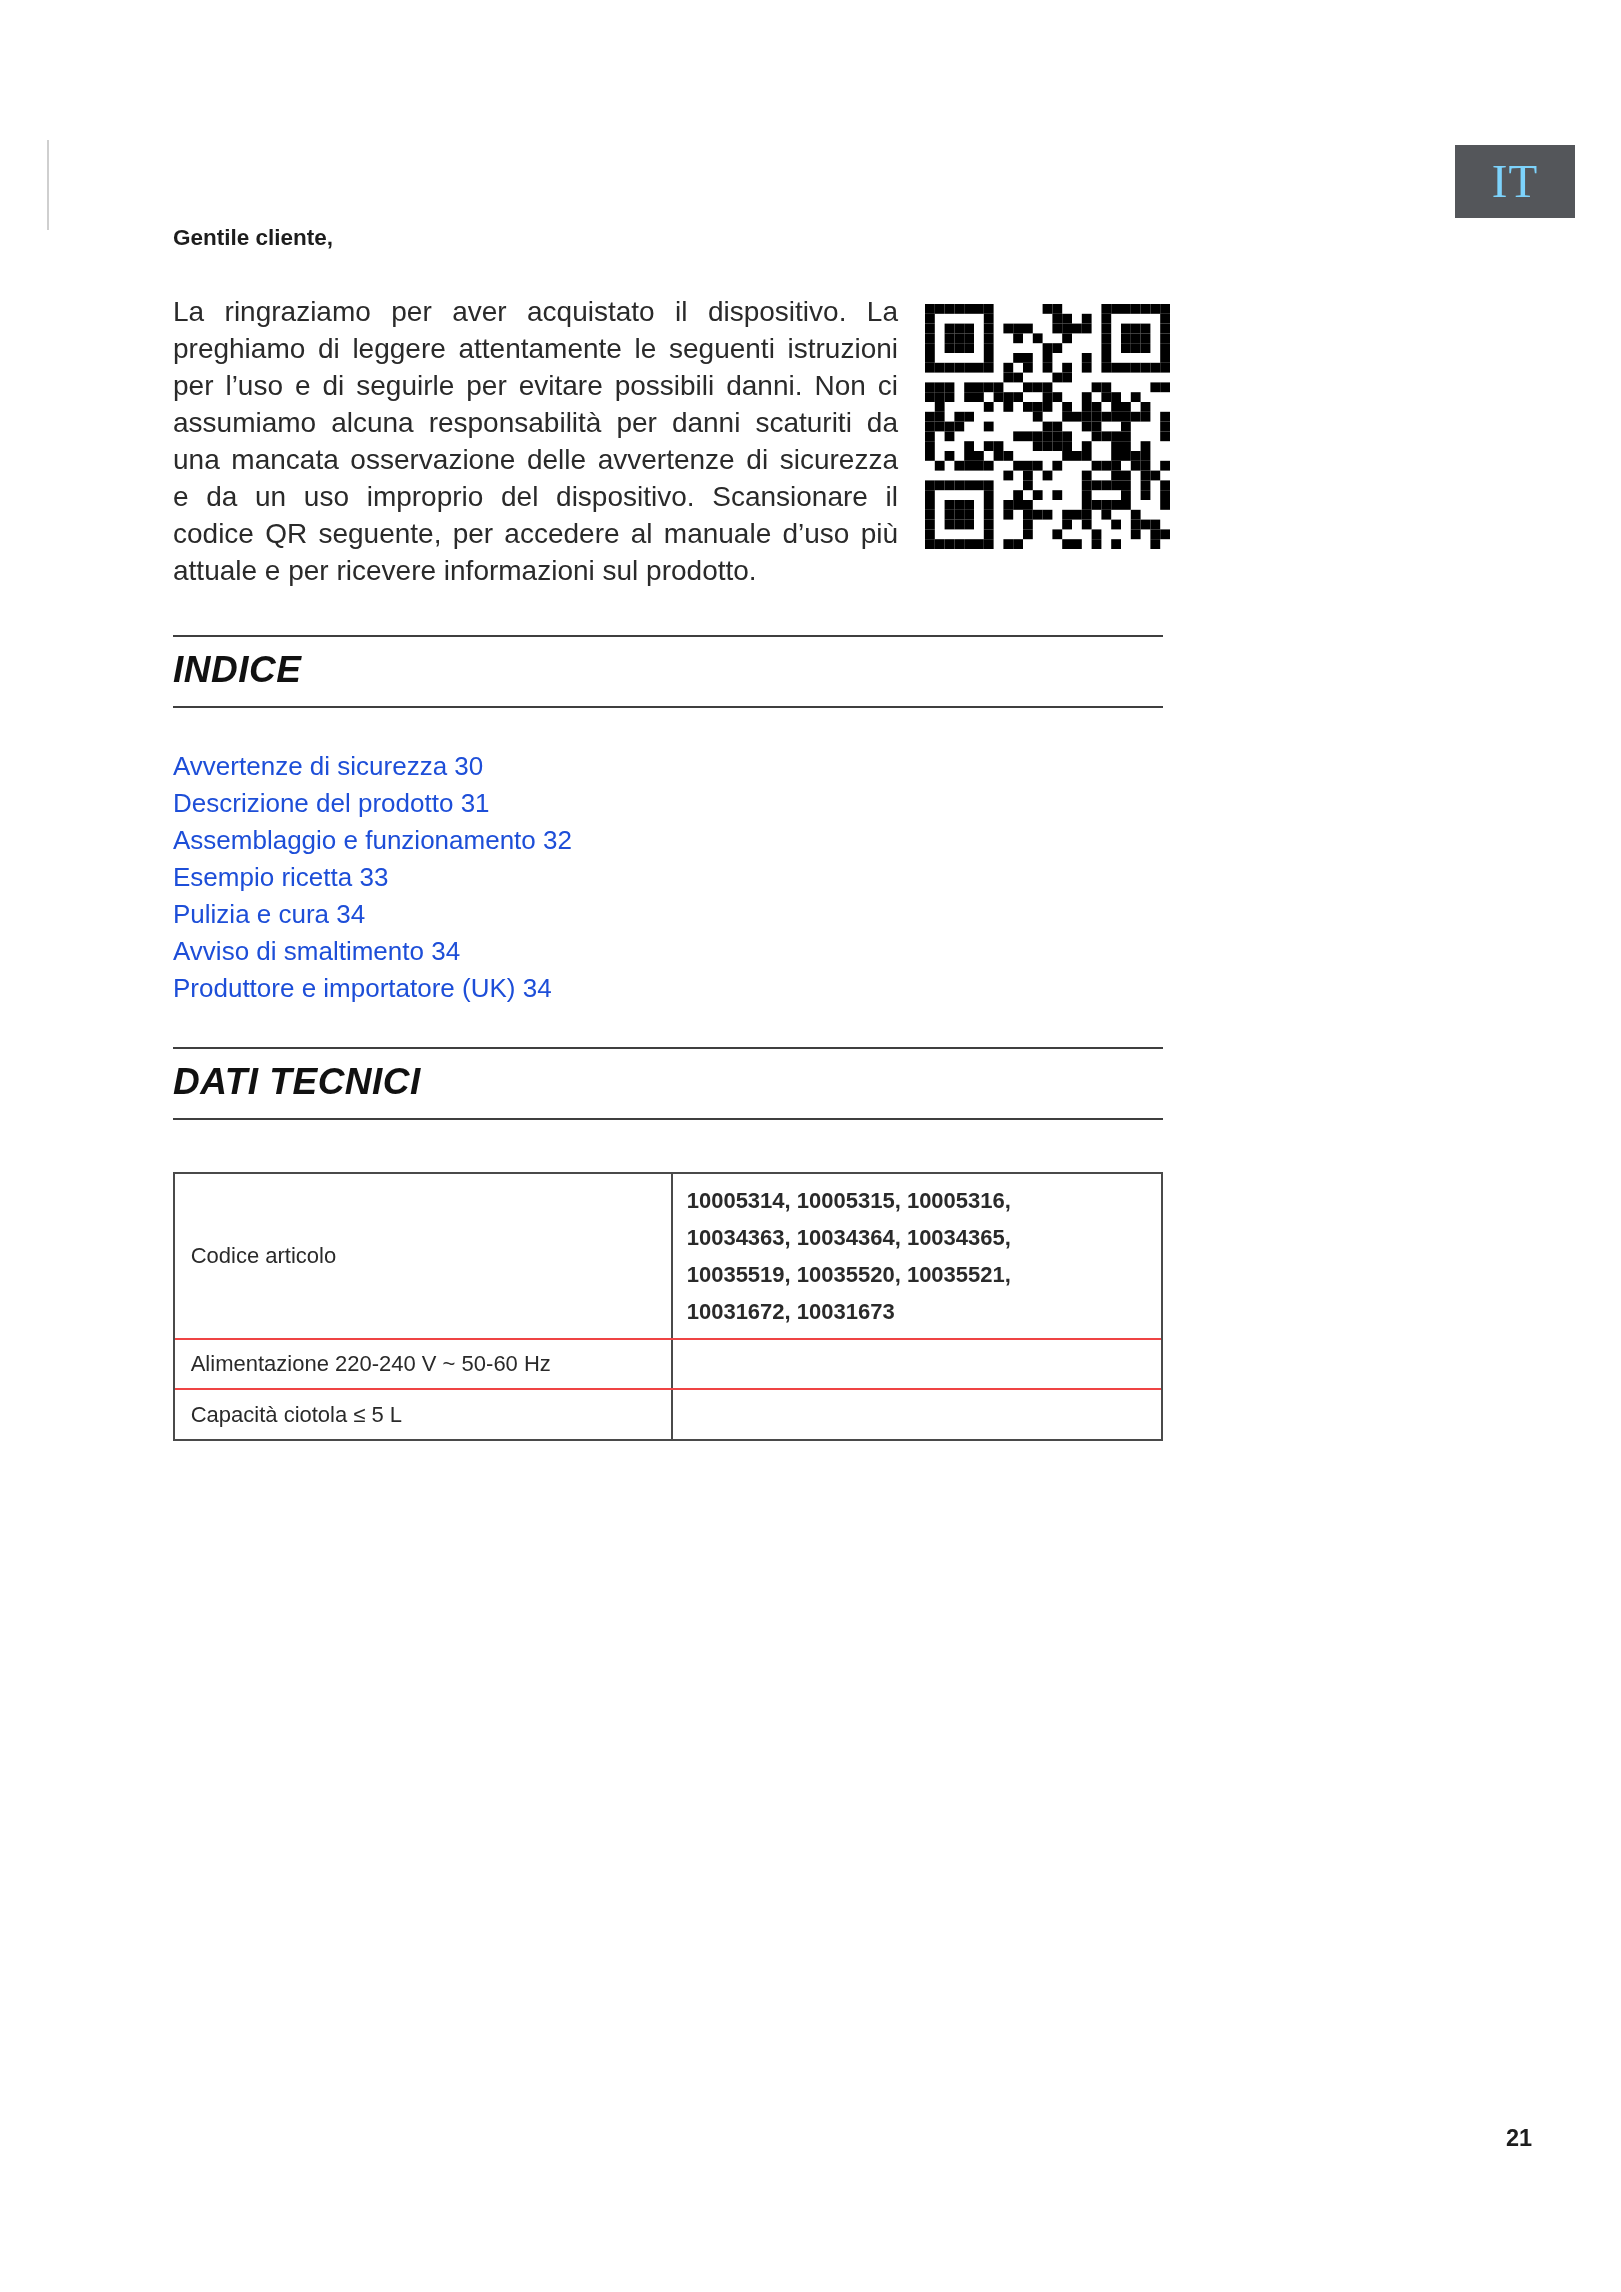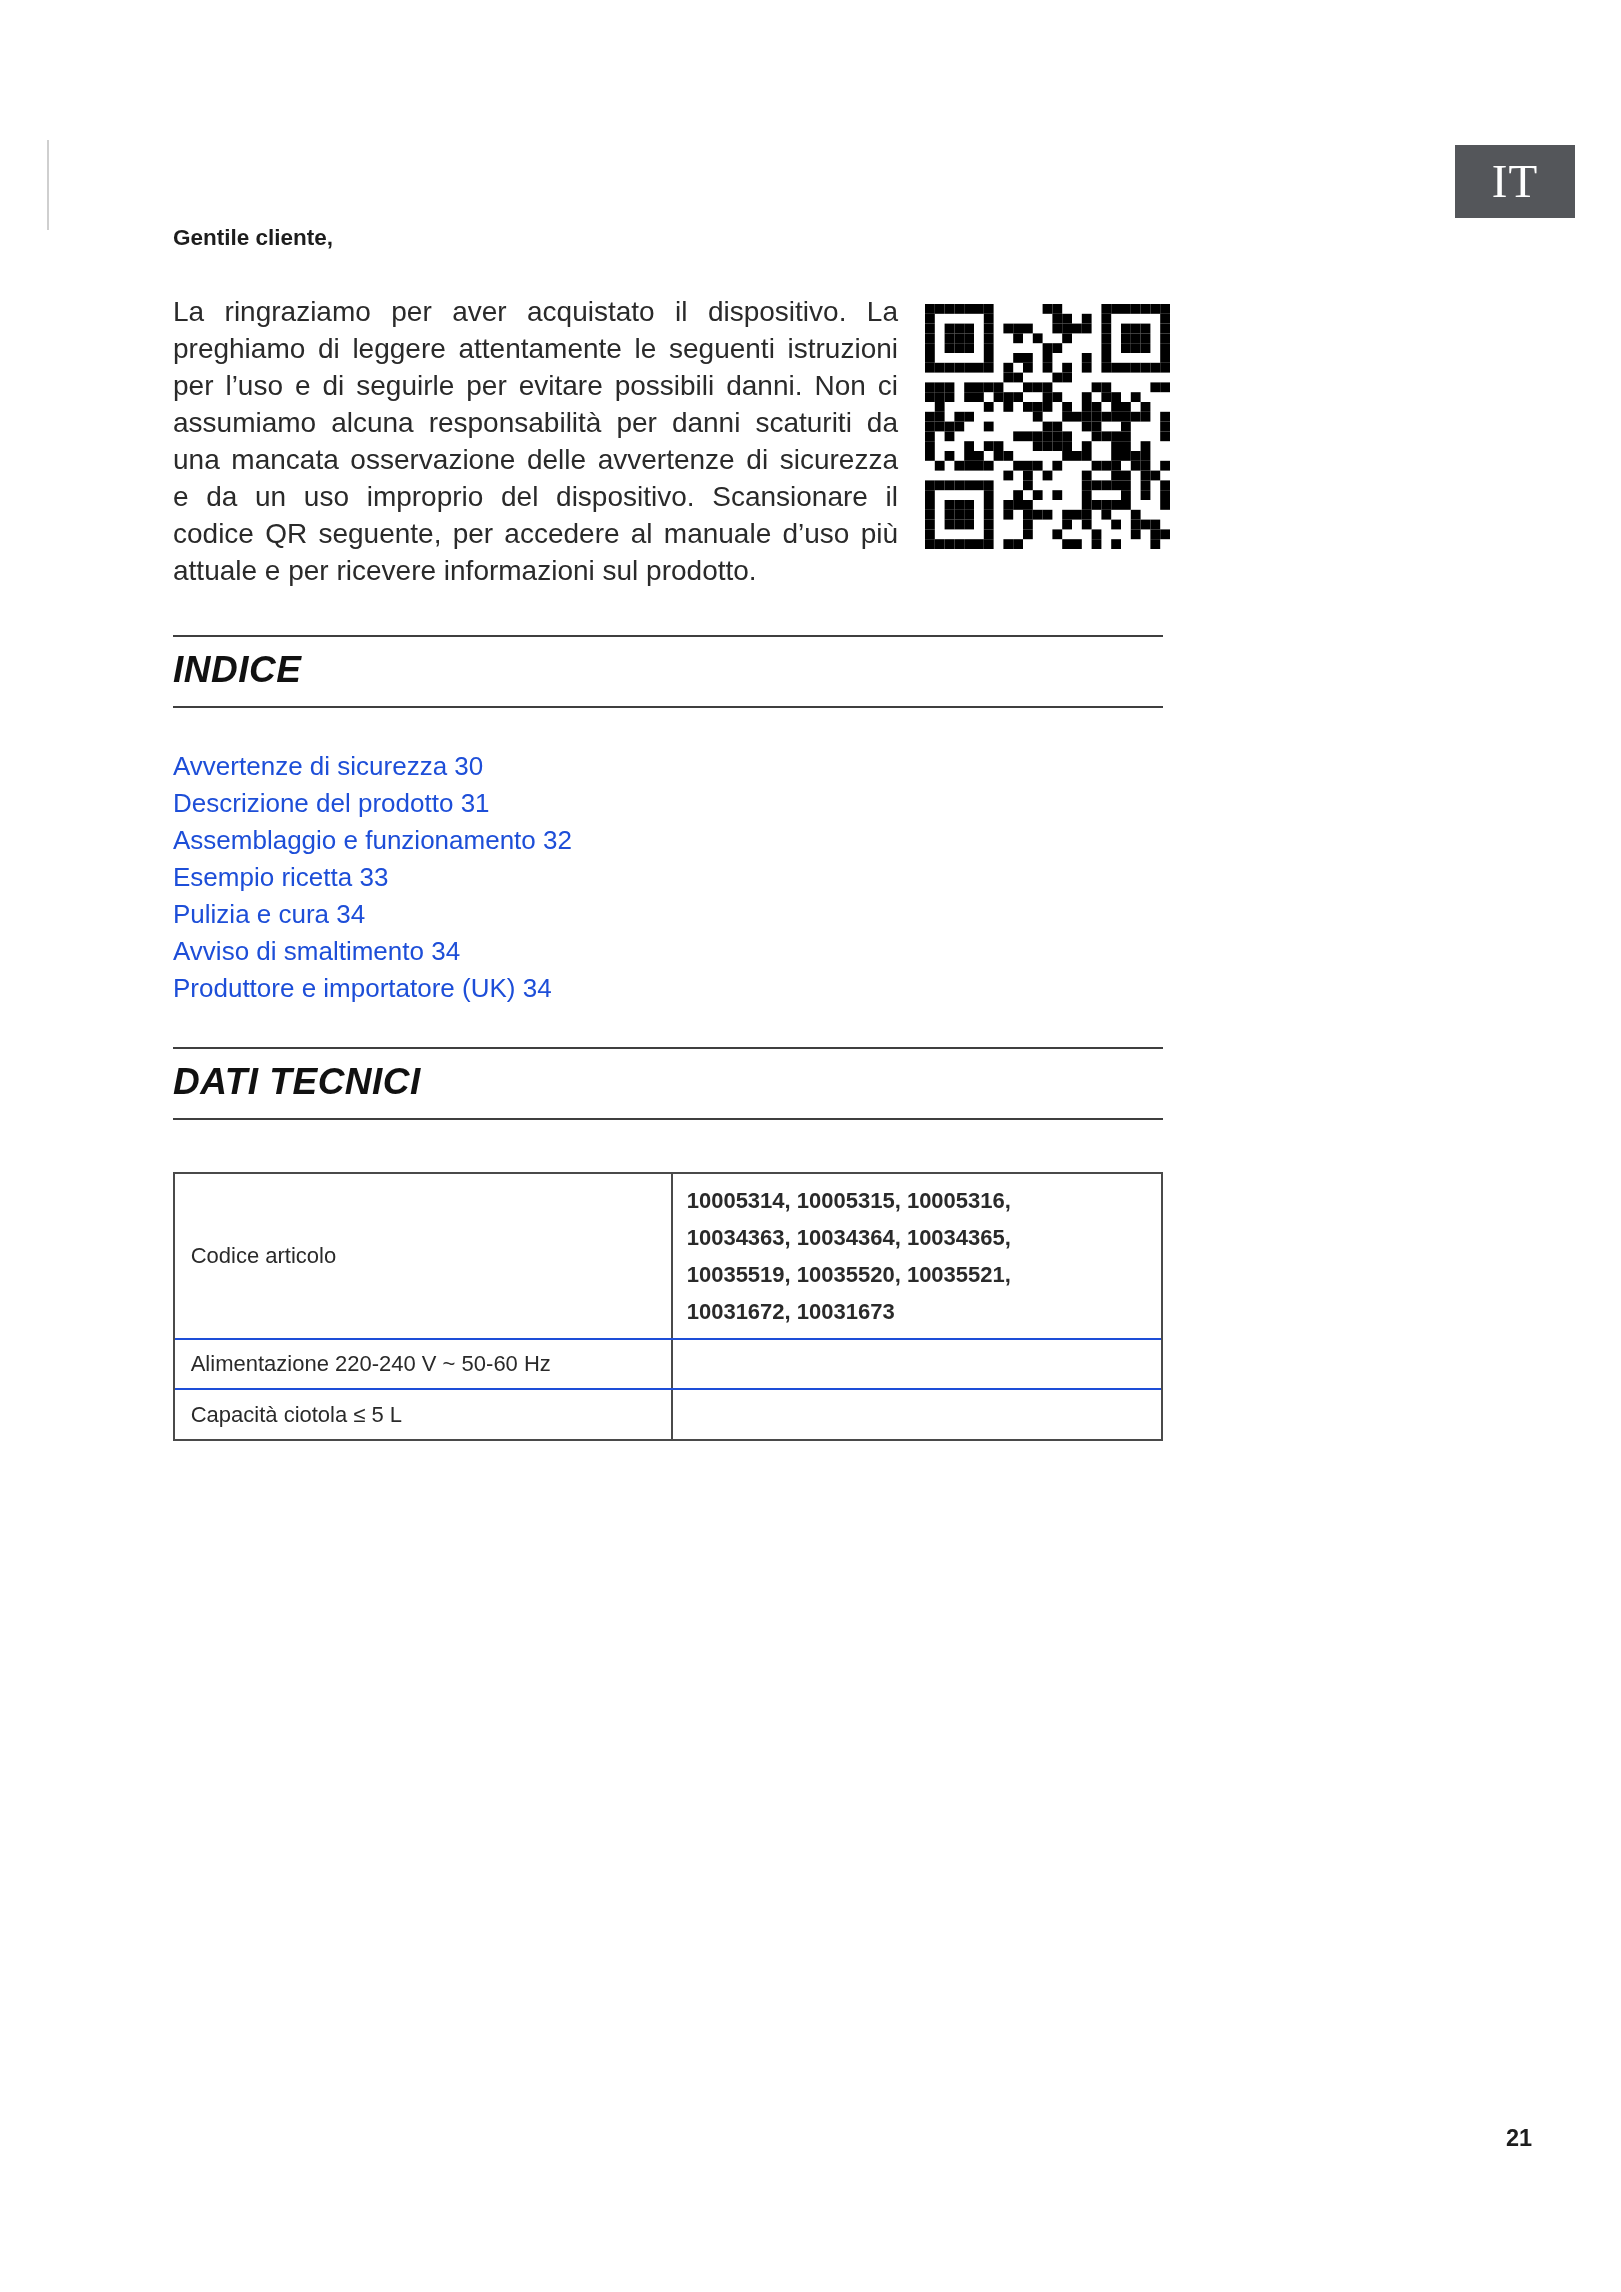--- a/index.html
+++ b/index.html
@@ -10,21 +10,21 @@
     font-family:"Liberation Sans", sans-serif;
     color:#222222;
   }
   .margin-mark{
     position:absolute; left:47px; top:140px;
     width:2px; height:90px; background:#cfcfcf;
   }
   .lang-badge{
     position:absolute; left:1455px; top:145px;
     width:120px; height:73px;
-    background:#54565a; color:#ffffff;
+    background:#54565a; color:#7dd3fc;
     font-family:"Liberation Serif", serif;
     font-size:47px; line-height:73px; text-align:center;
     letter-spacing:1px;
   }
   .salutation{
     position:absolute; left:173px; top:225px;
     font-size:22.5px; font-weight:bold; color:#1d1d1d;
   }
   .intro-body{
     position:absolute; left:173px; top:293px;
@@ -49,21 +49,21 @@
   .toc{
     position:absolute; left:173px; top:748px;
     font-size:26px; line-height:37px; color:#1d4ed8;
   }
   .tbl{
     position:absolute; left:173px; top:1172px;
     width:990px;
     border:2px solid #4a4a4a;
   }
   .trow{ display:flex; }
-  .trow + .trow{ border-top:2px solid #1d4ed8;text-align:center; }
+  .trow + .trow{ border-top:2px solid #ef4444;text-align:center; }
   .tcell{ font-size:22px; color:#2a2a2a; }
   .tcell.tlabel{
     width:496px; flex:0 0 496px;
     padding:9.8px 13.7px 9.8px 15.7px;
     display:flex; align-items:center;
     line-height:29px;
   }
   .tcell.tvalue{
     flex:1 1 auto;
     border-left:2px solid #4a4a4a;

